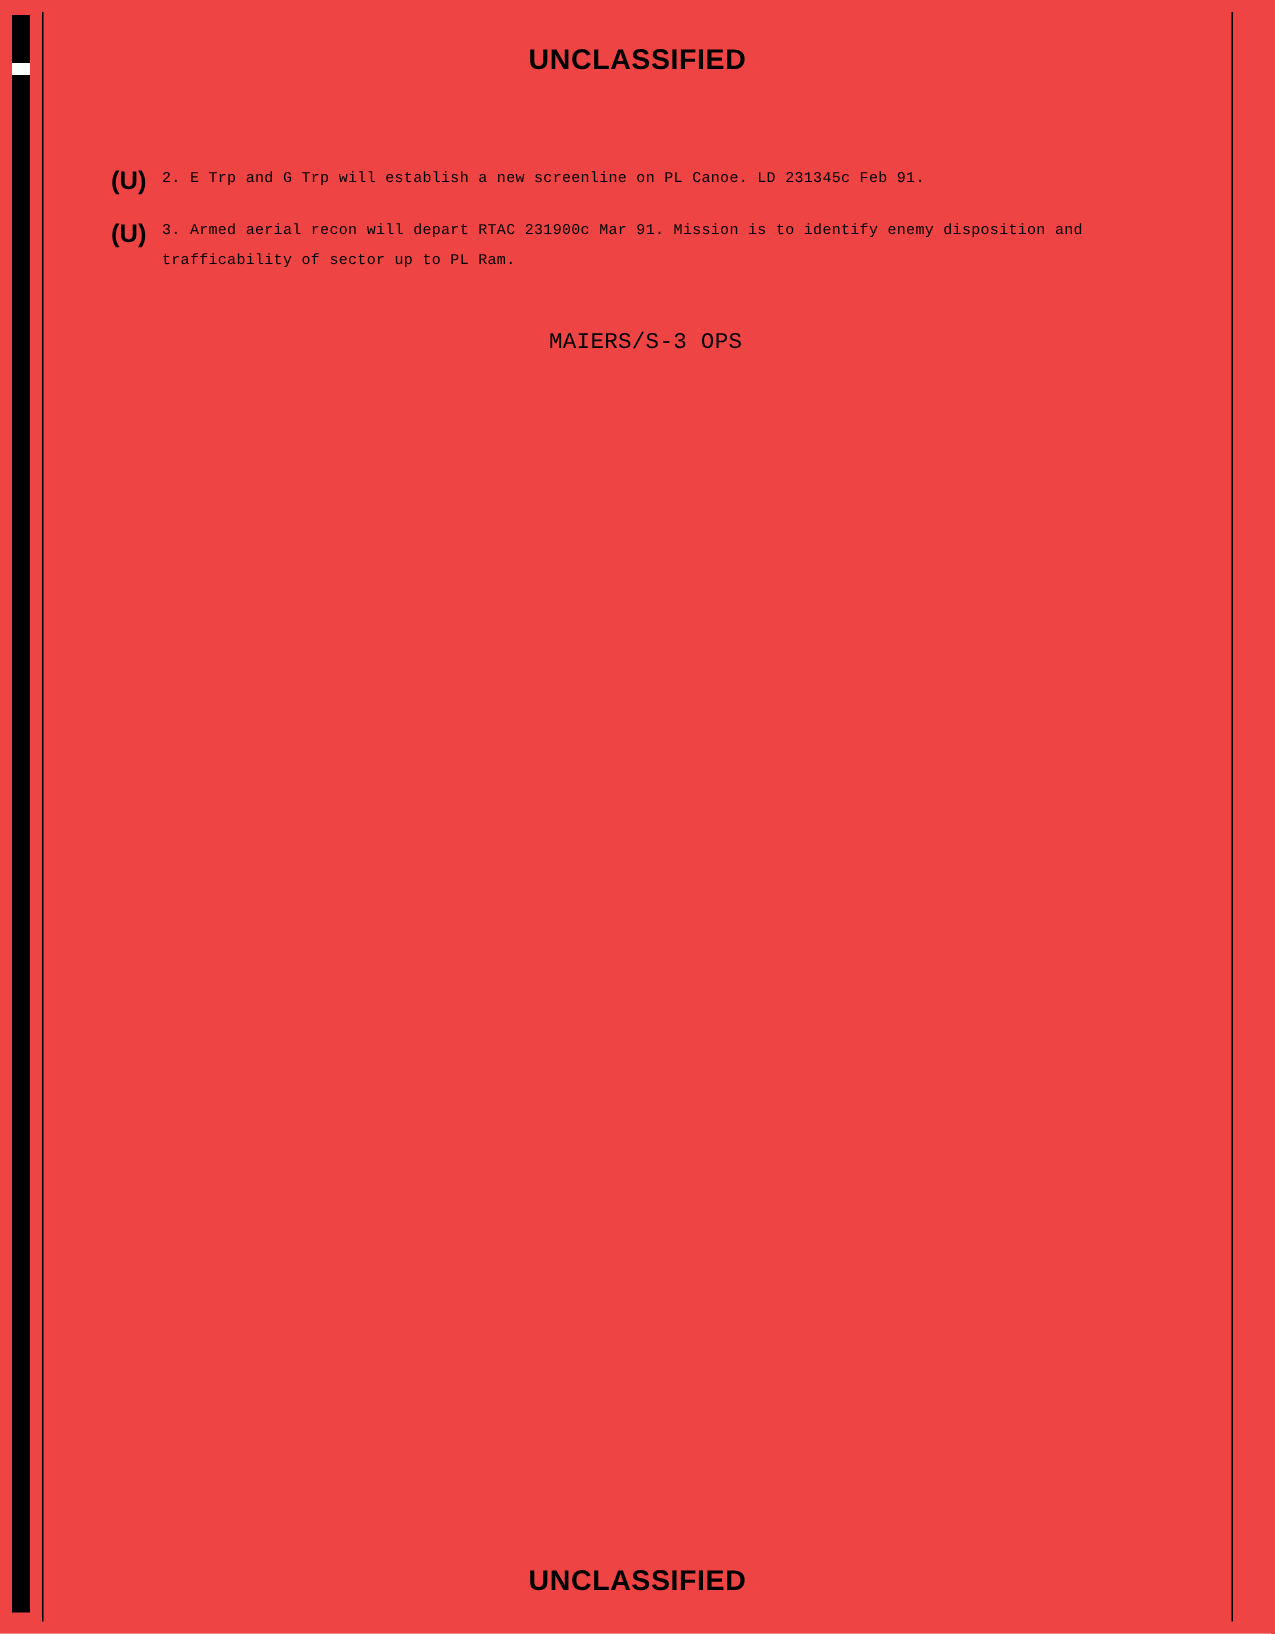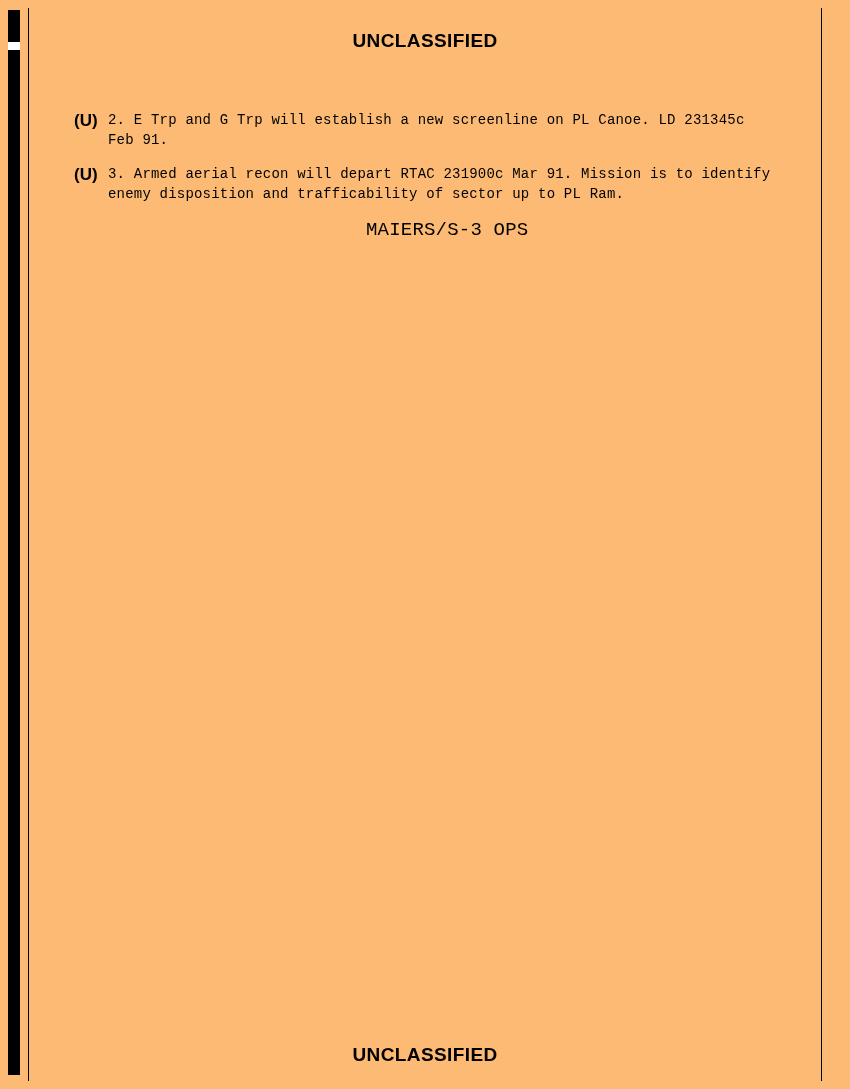--- a/index.html
+++ b/index.html
@@ -15,21 +15,21 @@
     position: relative;
     overflow: hidden;
   }
 
   .page {
     position: absolute;
     left: 0;
     top: 0;
     width: 850px;
     height: 1089px;
-    background: #fdba74;
+    background: #ef4444;
   }
 
   
   .page-frame {
     position: absolute;
     left: 28px;
     top: 8px;
     width: 794px;
     height: 1073px;
     border-left: 1.5px solid #000;
@@ -94,31 +94,31 @@
     font-family: "Liberation Sans", sans-serif;
     font-weight: bold;
     font-size: 17px;
     line-height: 20px;
     width: 34px;
     padding-top: 1px;
   }
   .para-text {
     flex: 1 1 auto;
     font-family: "Liberation Mono", monospace;
-    font-size: 14px;
+    font-size: 10px;
     line-height: 20px;
     letter-spacing: 0.2px;
     white-space: pre-wrap;
   }
 
   .signature-block {
-    margin-top: 16px;
+    margin-top: 34px;
     margin-left: 292px;
     font-family: "Liberation Mono", monospace;
-    font-size: 19px;
+    font-size: 15px;
     line-height: 20px;
     letter-spacing: 0.2px;
   }
 </style>
 </head>
 <body>
 
 <div class="page">
 
   <div class="page-frame"></div>

